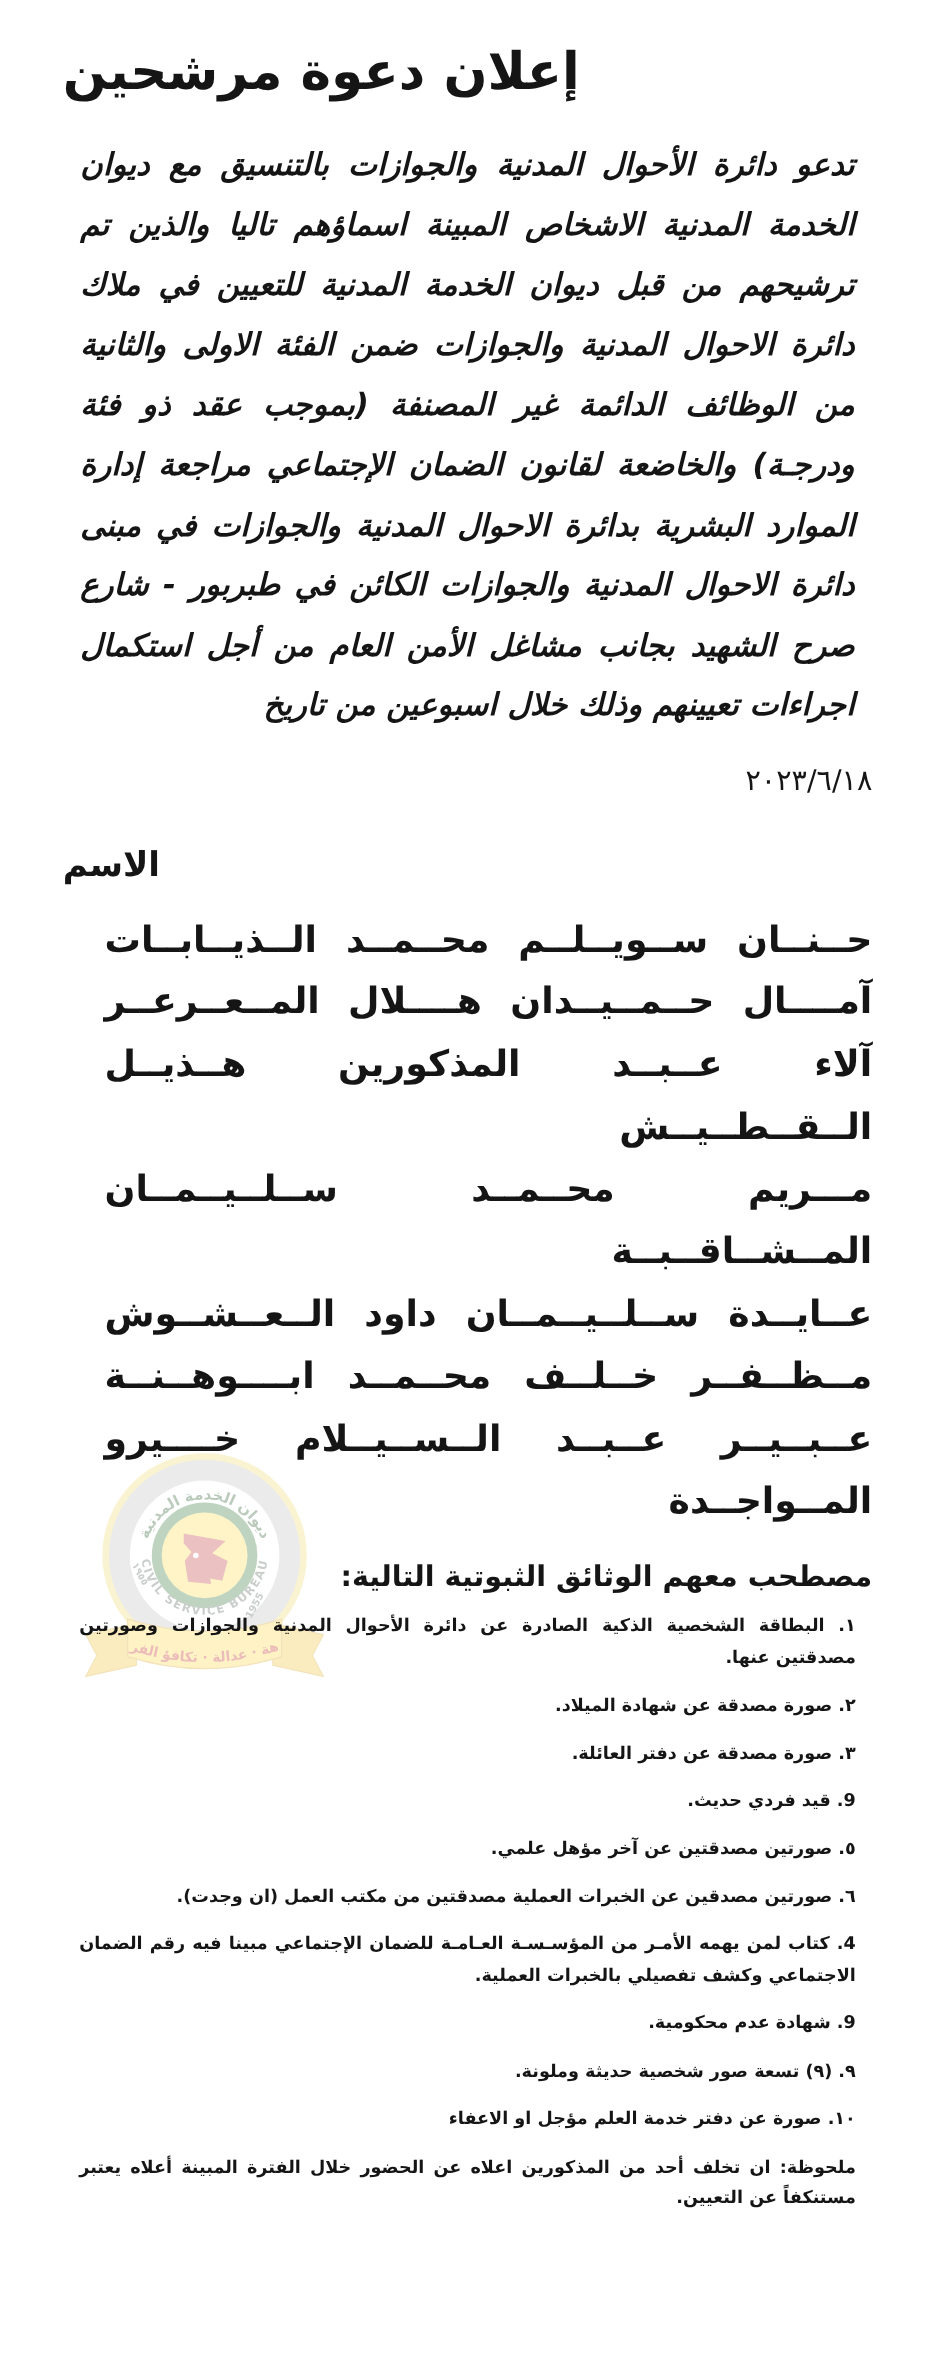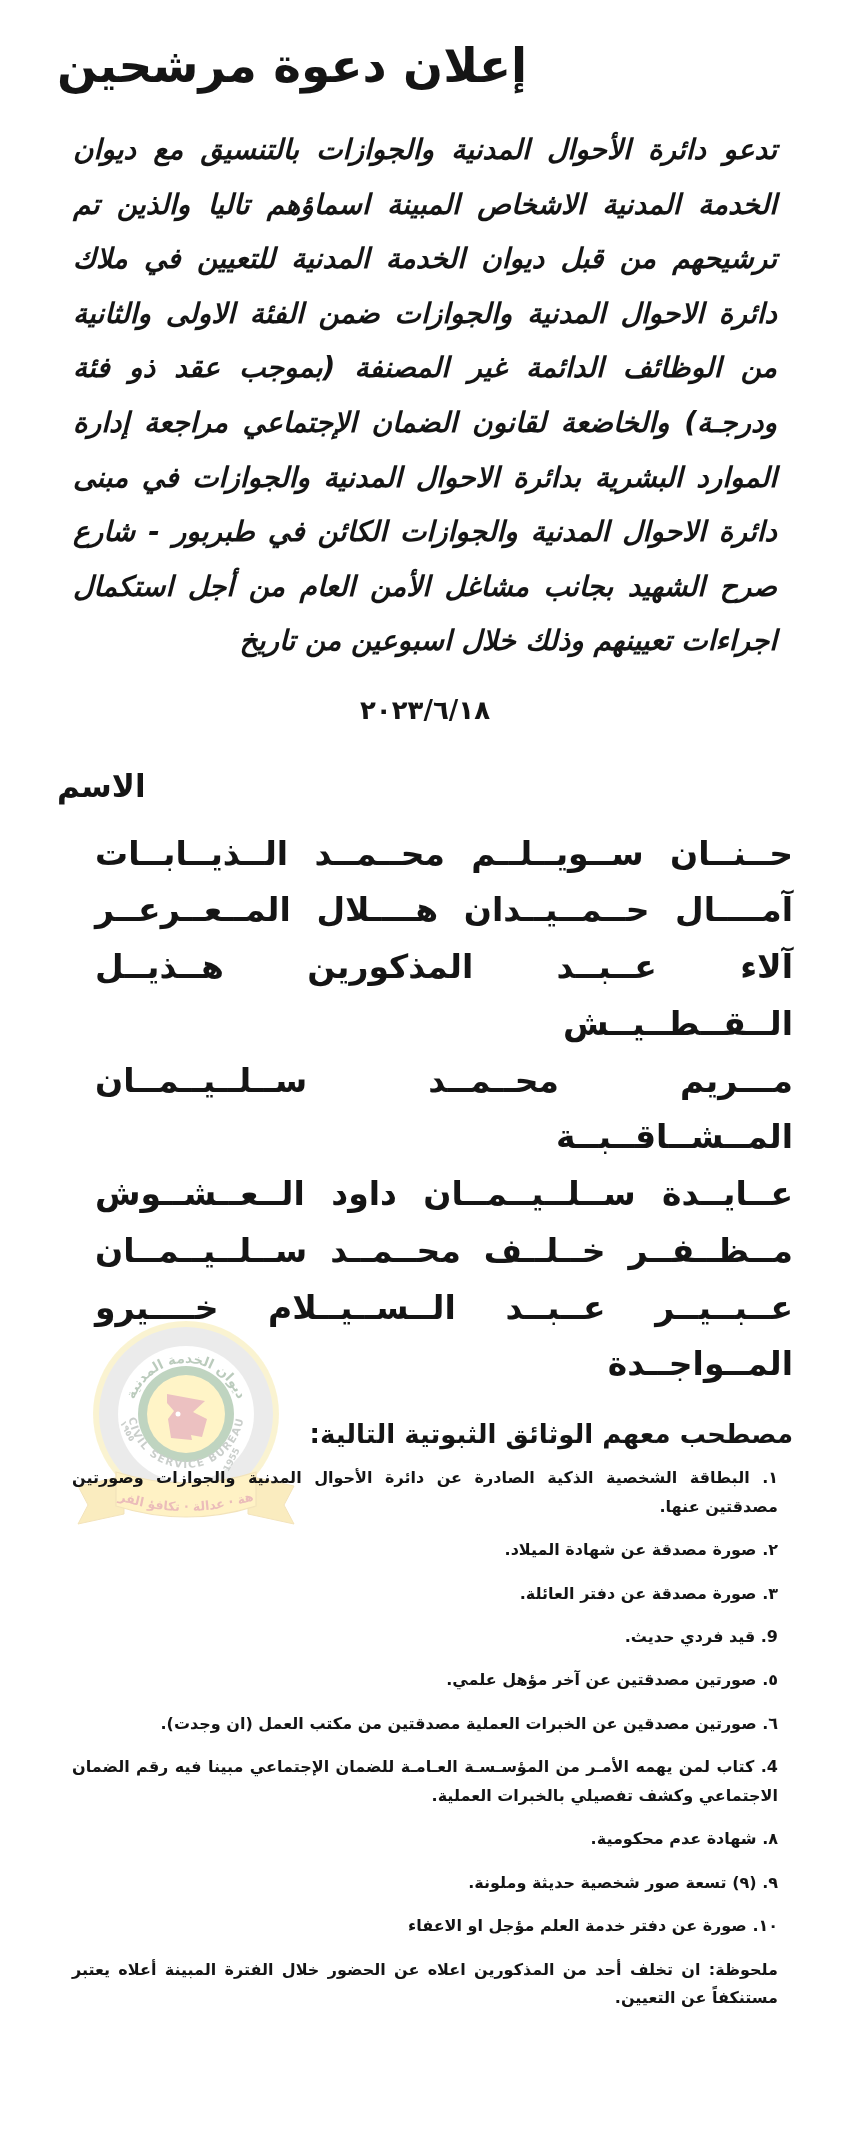--- a/index.html
+++ b/index.html
@@ -20,22 +20,22 @@
   .content{position:relative;z-index:1;}
   .doc-title{
     font-size:47px;font-weight:bold;text-align:left;
     margin:8px 0 30px 0;letter-spacing:0;
   }
   .intro{
     font-size:28px;font-weight:bold;line-height:1.95;
     text-align:justify;margin:16px;font-style:italic;
   }
   .date-line{
-    font-size:26px;font-weight:bold;line-height:1.95;
-    text-align:center;margin:0;
+    font-size:26px;font-weight:normal;line-height:1.95;
+    text-align:right;margin:0;
   }
   .names-heading{
     font-size:31px;font-weight:bold;text-align:left;
     margin:32px 0 22px 0;
   }
   .names{padding-left:38px;}
   .name{
     font-size:33px;font-weight:bold;line-height:1.72;
     text-align:justify;text-align-last:justify;
   }
@@ -101,35 +101,35 @@
     <p class="date-line">٢٠٢٣/٦/١٨</p>
 
     <div class="names-heading">الاسم</div>
 
     <div class="names">
       <div class="name">حــنــان ســويــلــم محــمــد الــذيــابــات</div>
       <div class="name">آمــــال حــمــيــدان هــــلال المــعــرعــر</div>
       <div class="name">آلاء عــبــد المذكورين هــذيــل الــقــطــيــش</div>
       <div class="name">مـــريم محــمــد ســلــيــمــان المــشــاقــبــة</div>
       <div class="name">عــايــدة ســلــيــمــان داود الــعــشــوش</div>
-      <div class="name">مــظــفــر خــلــف محــمــد ســلــيــمــان</div>
+      <div class="name">مــظــفــر خــلــف محــمــد ابــــوهــنــة</div>
       <div class="name">عــبــيــر عــبــد الــســيــلام خــــيرو المــواجــدة</div>
     </div>
 
     <div class="docs-intro">مصطحب معهم الوثائق الثبوتية التالية:</div>
 
     <div>
       <p class="doc-item">١. البطاقة الشخصية الذكية الصادرة عن دائرة الأحوال المدنية والجوازات وصورتين مصدقتين عنها.</p>
       <p class="doc-item">٢. صورة مصدقة عن شهادة الميلاد.</p>
       <p class="doc-item">٣. صورة مصدقة عن دفتر العائلة.</p>
       <p class="doc-item">9. قيد فردي حديث.</p>
       <p class="doc-item">٥. صورتين مصدقتين عن آخر مؤهل علمي.</p>
       <p class="doc-item">٦. صورتين مصدقين عن الخبرات العملية مصدقتين من مكتب العمل (ان وجدت).</p>
       <p class="doc-item">4. كتاب لمن يهمه الأمـر من المؤسـسـة العـامـة للضمان الإجتماعي مبينا فيه رقم الضمان الاجتماعي وكشف تفصيلي بالخبرات العملية.</p>
-      <p class="doc-item">٨. شهادة عدم محكومية.</p>
+      <p class="doc-item">9. شهادة عدم محكومية.</p>
       <p class="doc-item">٩. (٩) تسعة صور شخصية حديثة وملونة.</p>
       <p class="doc-item">١٠. صورة عن دفتر خدمة العلم مؤجل او الاعفاء</p>
     </div>
 
     <p class="note">ملحوظة: ان تخلف أحد من المذكورين اعلاه عن الحضور خلال الفترة المبينة أعلاه يعتبر مستنكفاً عن التعيين.</p>
 
   </div>
 </div>
 
 </body></html>

